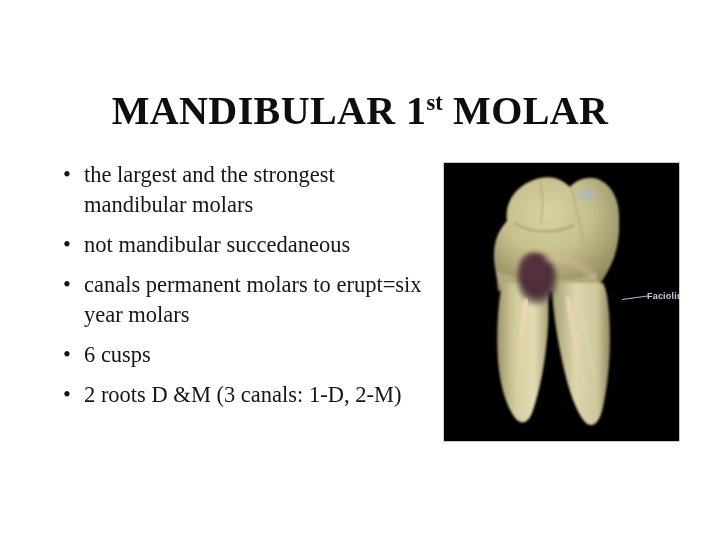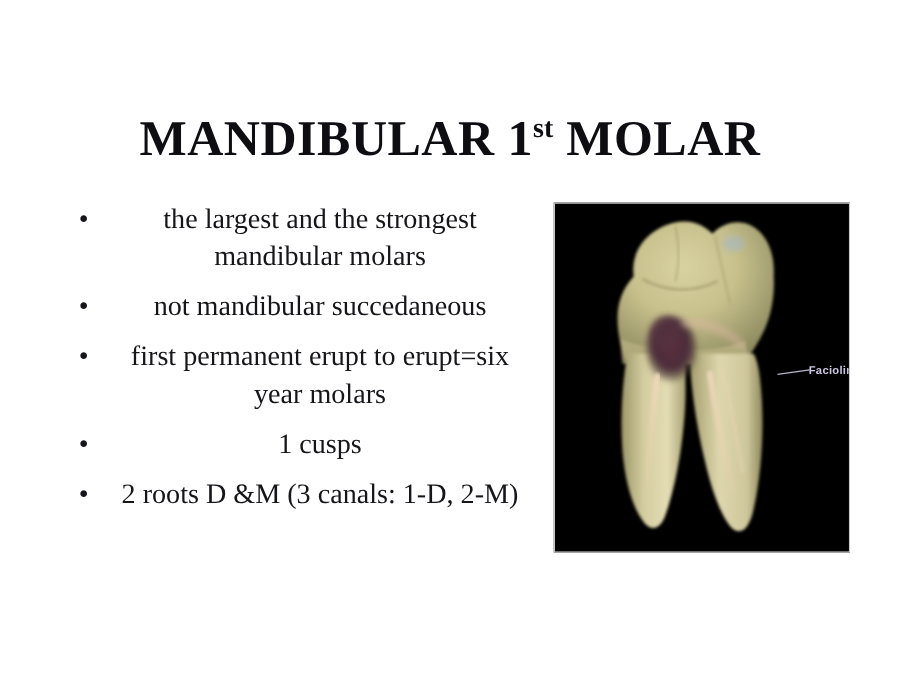--- a/index.html
+++ b/index.html
@@ -68,21 +68,20 @@
   .bullet .dot {
     position: absolute;
     left: 7px;
     top: 0;
     font-size: 22.5px;
     line-height: 30px;
     color: #16161a;
   }
   .bullet-text {
     display: block;
-    text-align: center;
   }
 
   
   .photo-frame {
     position: absolute;
     left: 443px;
     top: 162px;
     width: 237px;
     height: 280px;
     background: #000000;
@@ -139,25 +138,25 @@
     <li class="bullet">
       <span class="dot">•</span>
       <span class="bullet-text">the largest and the strongest mandibular molars</span>
     </li>
     <li class="bullet">
       <span class="dot">•</span>
       <span class="bullet-text">not mandibular succedaneous</span>
     </li>
     <li class="bullet">
       <span class="dot">•</span>
-      <span class="bullet-text">first permanent erupt to erupt=six year molars</span>
-    </li>
-    <li class="bullet">
-      <span class="dot">•</span>
-      <span class="bullet-text">1 cusps</span>
+      <span class="bullet-text">canals permanent molars to erupt=six year molars</span>
+    </li>
+    <li class="bullet">
+      <span class="dot">•</span>
+      <span class="bullet-text">6 cusps</span>
     </li>
     <li class="bullet">
       <span class="dot">•</span>
       <span class="bullet-text">2 roots D &amp;M (3 canals: 1-D, 2-M)</span>
     </li>
   </ul>
 
   <div class="photo-frame">
     <div class="photo-stage">
 

